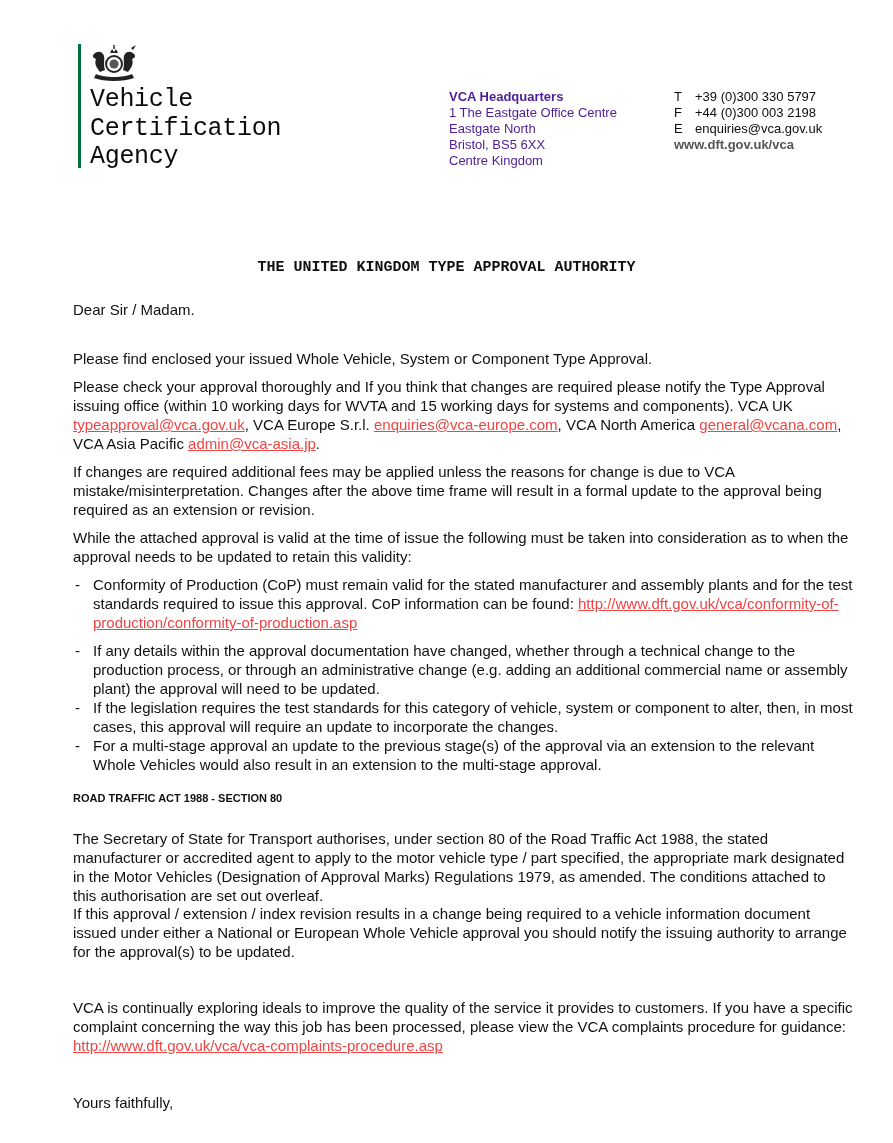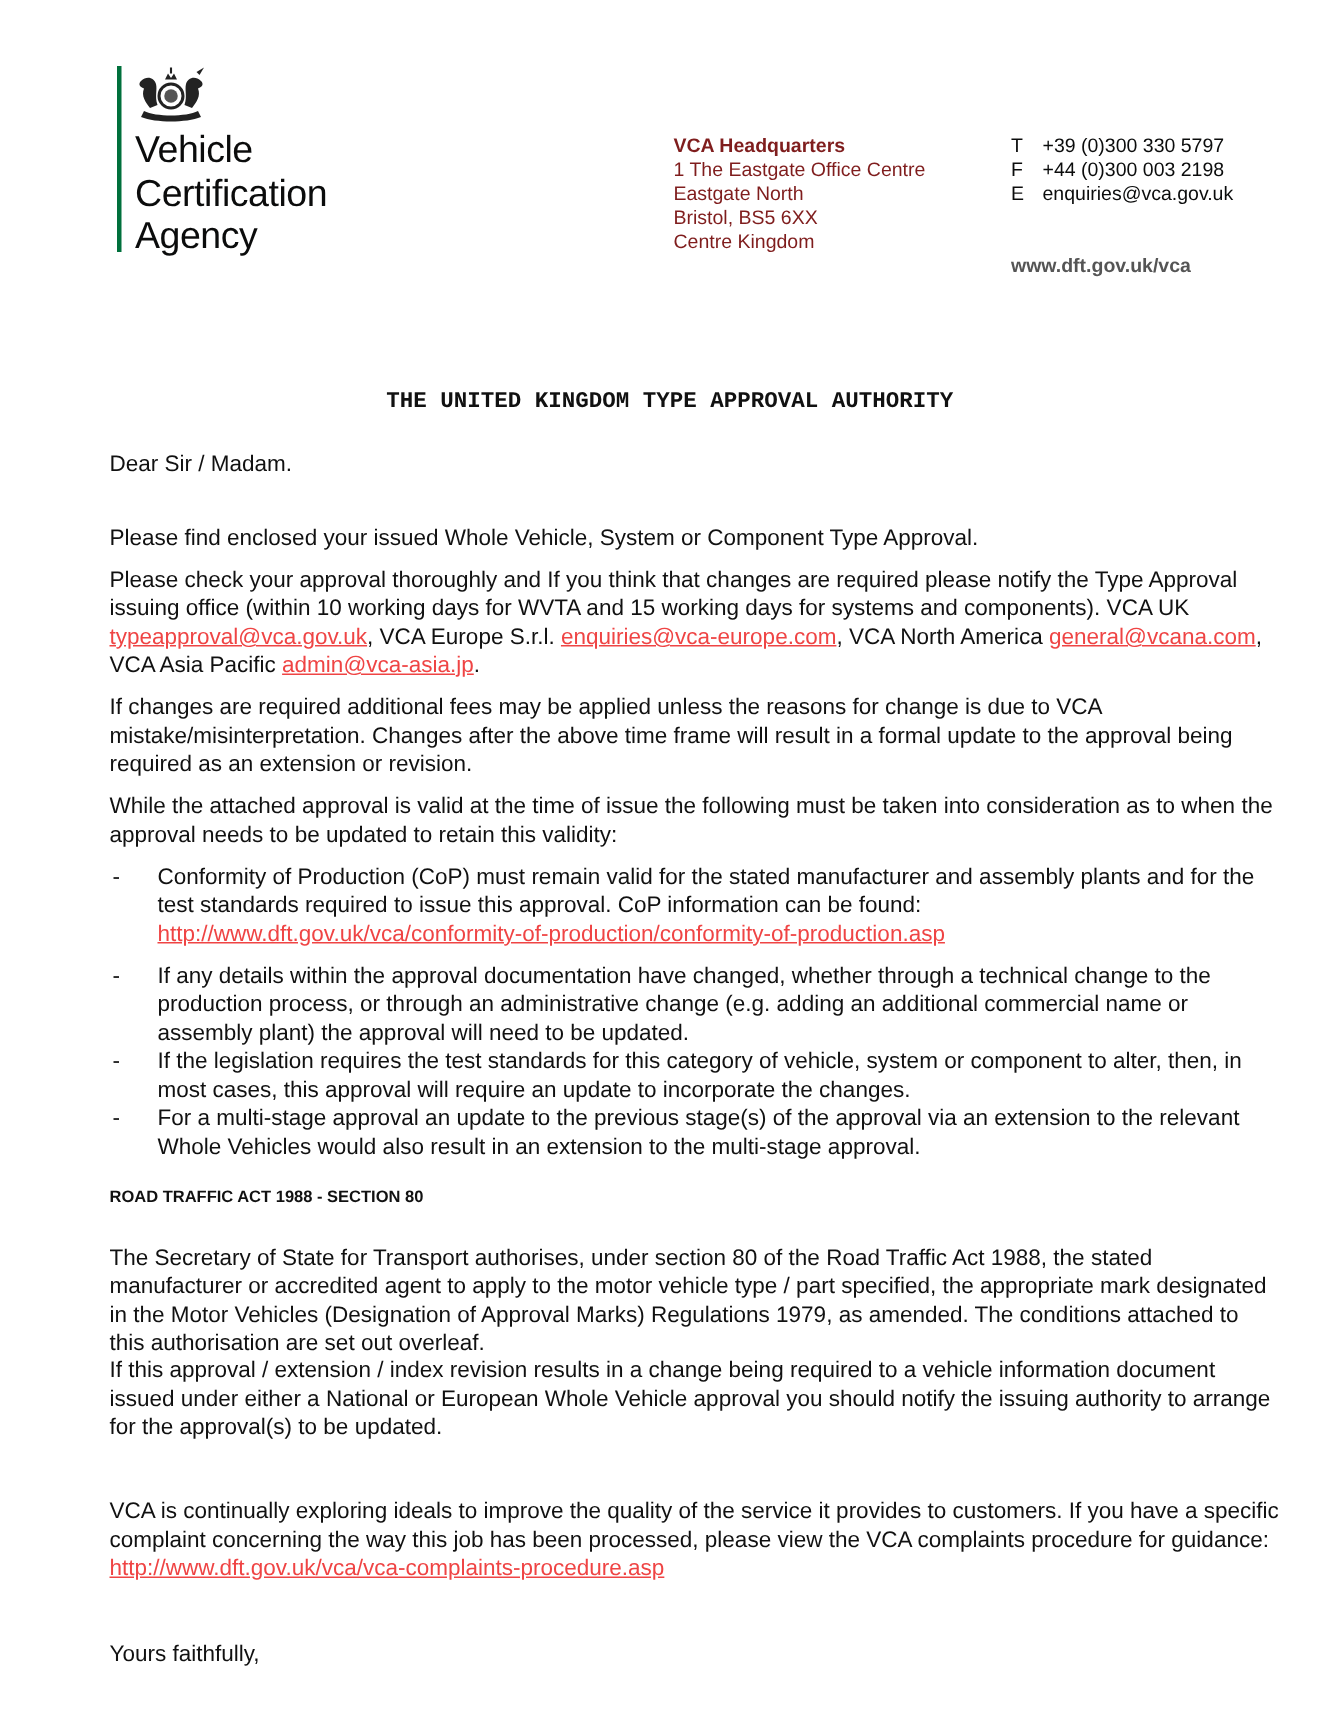--- a/index.html
+++ b/index.html
@@ -1,32 +1,32 @@
 <!DOCTYPE html>
 <html><head>
 <meta charset="utf-8">
 <style>
   html, body { margin: 0; padding: 0; background: #ffffff; }
   body { width: 893px; height: 1143px; position: relative; overflow: hidden;
          font-family: "Liberation Sans", sans-serif; color: #111; }
   .abs { position: absolute; }
   .logo-bar { left: 78px; top: 44px; width: 3px; height: 124px; background: #00703c; }
   .crest { left: 90px; top: 44px; width: 48px; height: 38px; }
-  .agency { left: 90px; top: 86px; font-size: 25px; line-height: 28.5px; color: #0b0c0c; letter-spacing: -0.3px; }
-  .addr { left: 449px; top: 89px; font-size: 13px; line-height: 16px; color: #7f1d1d; }
+  .agency { left: 90px; top: 86px; font-size: 25px; line-height: 28.5px; color: #0b0c0c; letter-spacing: -0.3px; font-family: Liberation Mono, monospace; }
+  .addr { left: 449px; top: 89px; font-size: 13px; line-height: 16px; color: #4c1d95; }
   .addr .hq { font-weight: bold; }
   .contact { left: 674px; top: 89px; font-size: 13px; line-height: 16px; color: #0b0c0c; }
   .contact .lbl { display: inline-block; width: 21px; }
-  .contact .web { font-weight: bold; color: #555; margin-top: 32px; }
+  .contact .web { font-weight: bold; color: #555; margin-top: 0; }
   .title { left: 0; width: 893px; top: 259px; text-align: center; font-weight: bold; font-size: 15px; font-family: Liberation Mono, monospace; }
   .p { left: 73px; width: 780px; font-size: 15px; line-height: 19px; }
   a { color: #ef4444; text-decoration: underline; }
   .bullet { left: 73px; width: 780px; font-size: 15px; line-height: 19px; }
   .bullet .dash { position: absolute; left: 2px; top: 0; }
-  .bullet .txt { margin-left: 32px; display: block; }
+  .bullet .txt { margin-left: 20px; display: block; }
   .h2 { left: 73px; font-weight: bold; font-size: 11px; }
 </style>
 </head>
 <body>
 
 <div class="abs logo-bar"></div>
 
 <svg class="abs crest" viewBox="0 0 48 38">
   <g fill="#222">
     <circle cx="24" cy="20" r="8" fill="none" stroke="#222" stroke-width="2"></circle>

